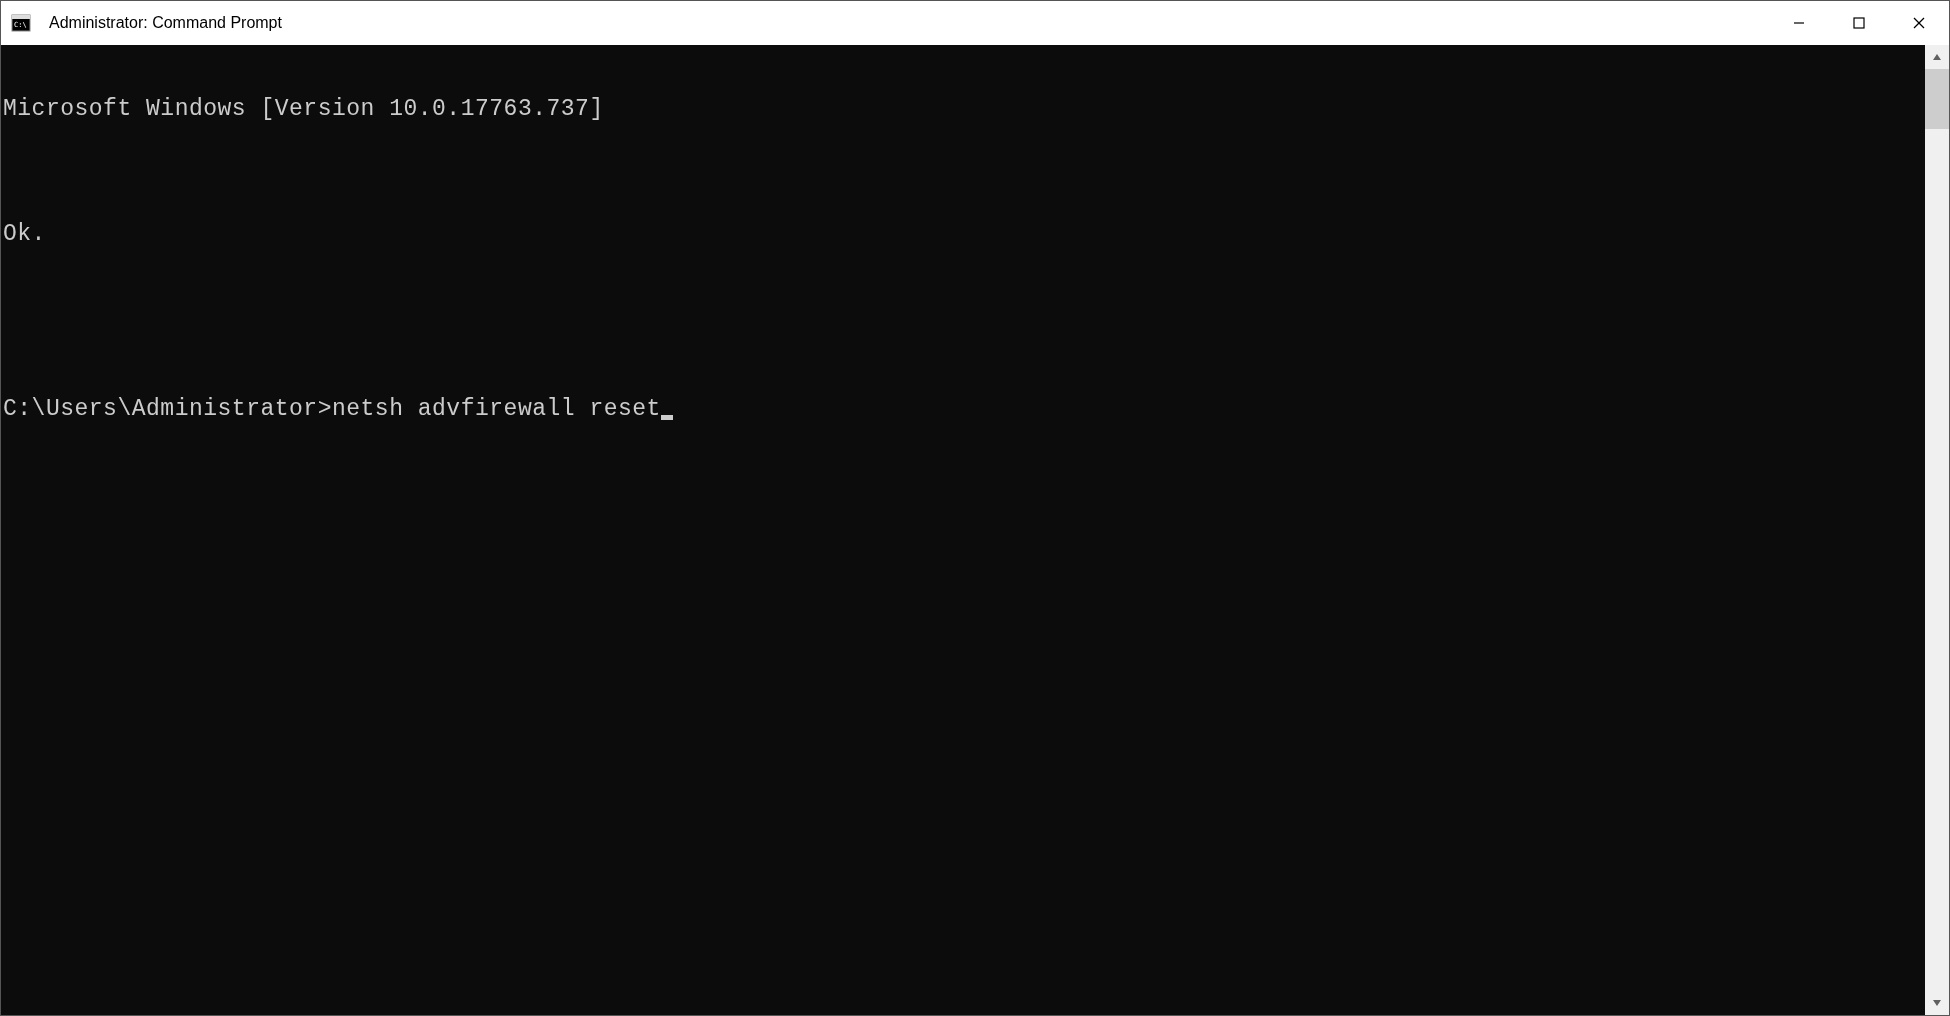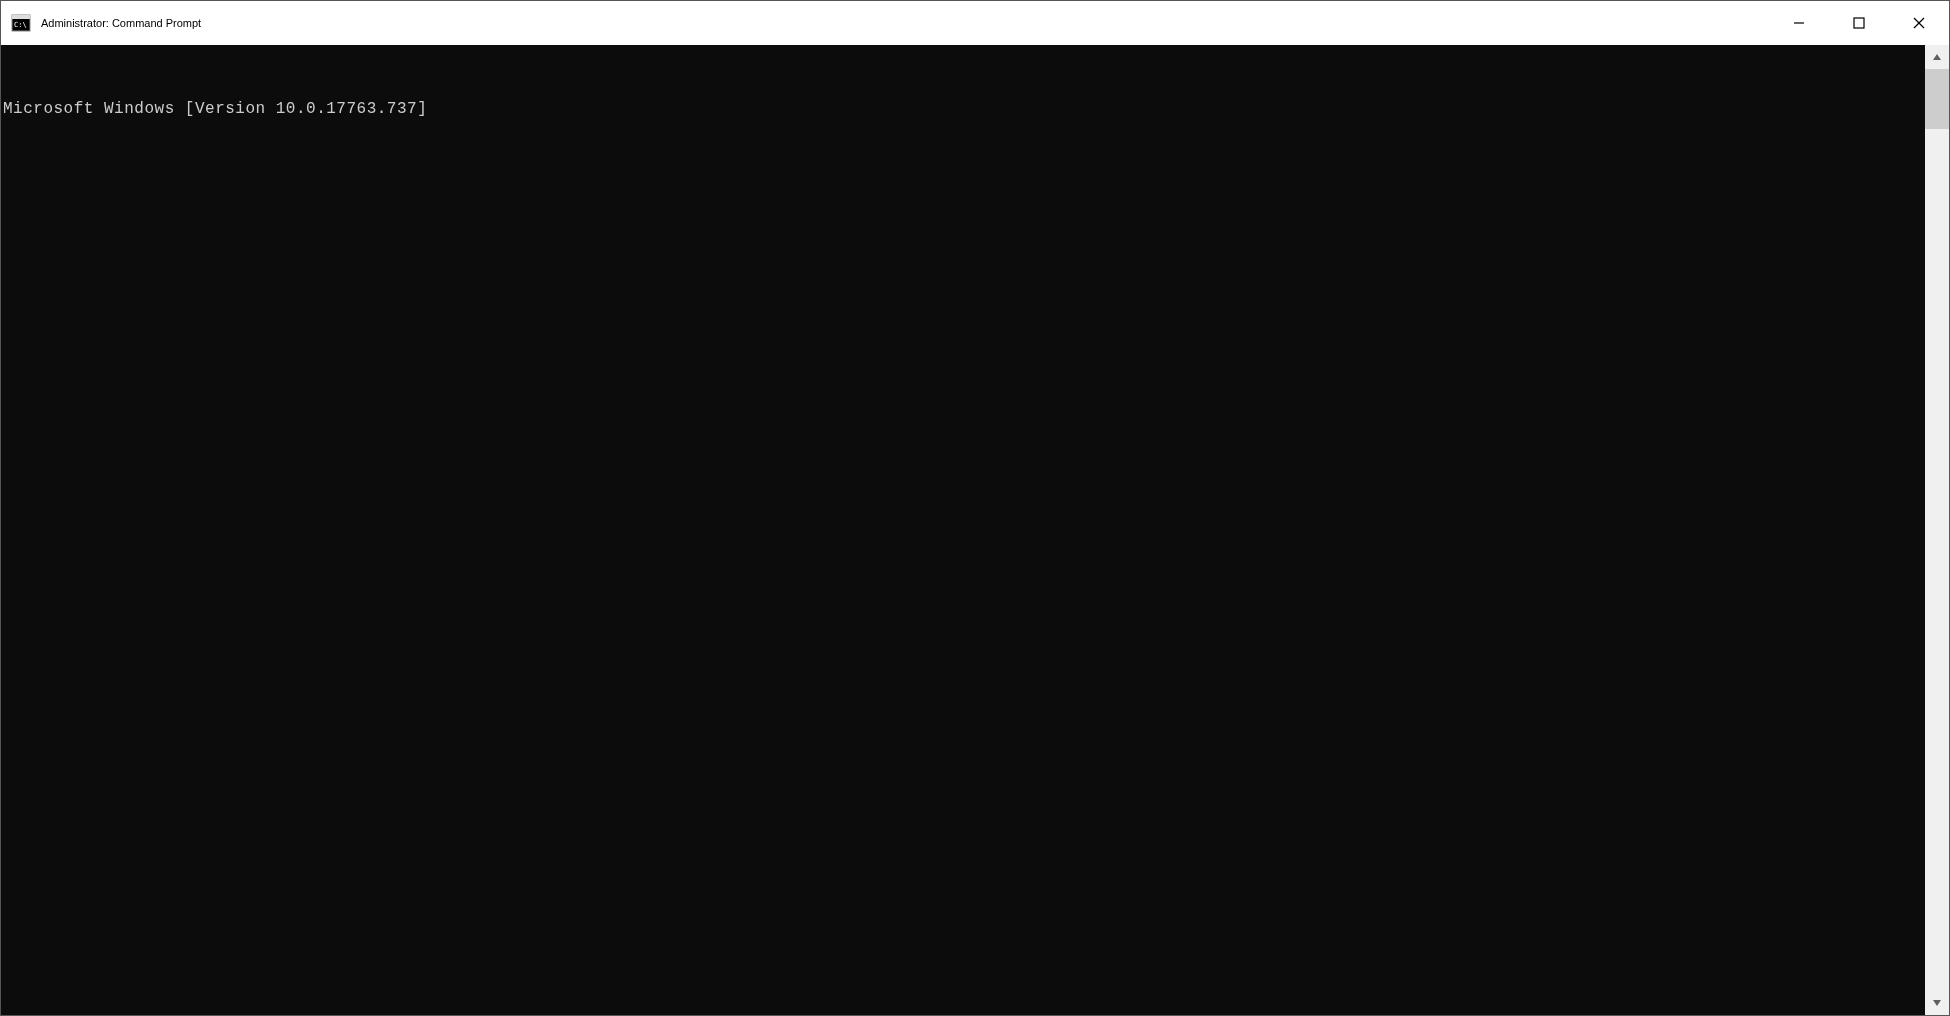--- a/index.html
+++ b/index.html
@@ -30,23 +30,24 @@
   }
   .titlebar-icon {
     width: 20px;
     height: 20px;
     margin-right: 10px;
     display: flex;
     align-items: center;
     justify-content: center;
   }
   .titlebar-title {
-    font-size: 11px;
+    font-size: 16px;
     color: #000;
     flex: 1;
+    margin-left: 8px;
   }
   .titlebar-controls {
     display: flex;
     height: 100%;
   }
   .titlebar-btn {
     width: 60px;
     height: 100%;
     display: flex;
     align-items: center;
@@ -62,21 +63,21 @@
     flex: 1;
     display: flex;
     background: #0c0c0c;
     position: relative;
   }
   .terminal {
     flex: 1;
     background: #0c0c0c;
     color: #cccccc;
     font-family: Consolas, "Courier New", monospace;
-    font-size: 16px;
+    font-size: 23px;
     line-height: 25px;
     padding: 2px 0 0 2px;
     white-space: pre;
     overflow: hidden;
     letter-spacing: 0.5px;
   }
   .terminal-line {
     white-space: pre;
   }
   .cursor {
@@ -150,22 +151,24 @@
             <line x1="12" y1="2" x2="2" y2="12" stroke-width="1.2"></line>
           </svg>
       </div>
     </div>
   </div>
 
   <div class="client-area">
     <div class="terminal">
       <div class="terminal-line">Microsoft Windows [Version 10.0.17763.737]</div>
       <div class="terminal-line"></div>
+      <div class="terminal-line">Ok.</div>
       <div class="terminal-line"></div>
       <div class="terminal-line"></div>
+      <div class="terminal-line"><span>C:\Users\Administrator&gt;</span><span>netsh advfirewall reset</span><span class="cursor"></span></div>
     </div>
 
     <div class="scrollbar">
       <div class="scrollbar-arrow">
         <svg viewBox="0 0 10 10">
             <polygon points="5,2 9,8 1,8"></polygon>
           </svg>
       </div>
       <div class="scrollbar-track">
         <div class="scrollbar-thumb"></div>

